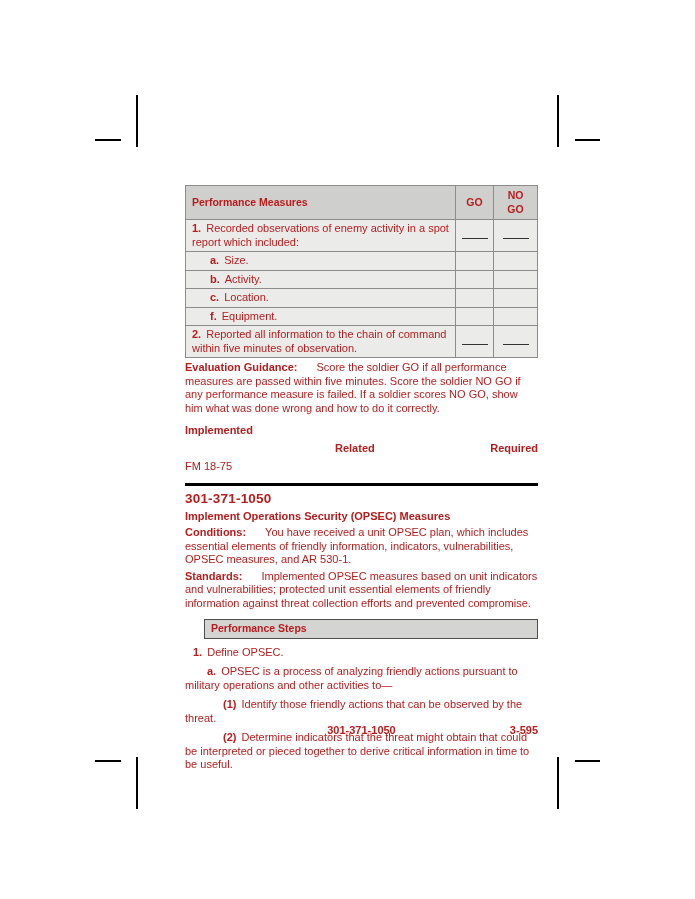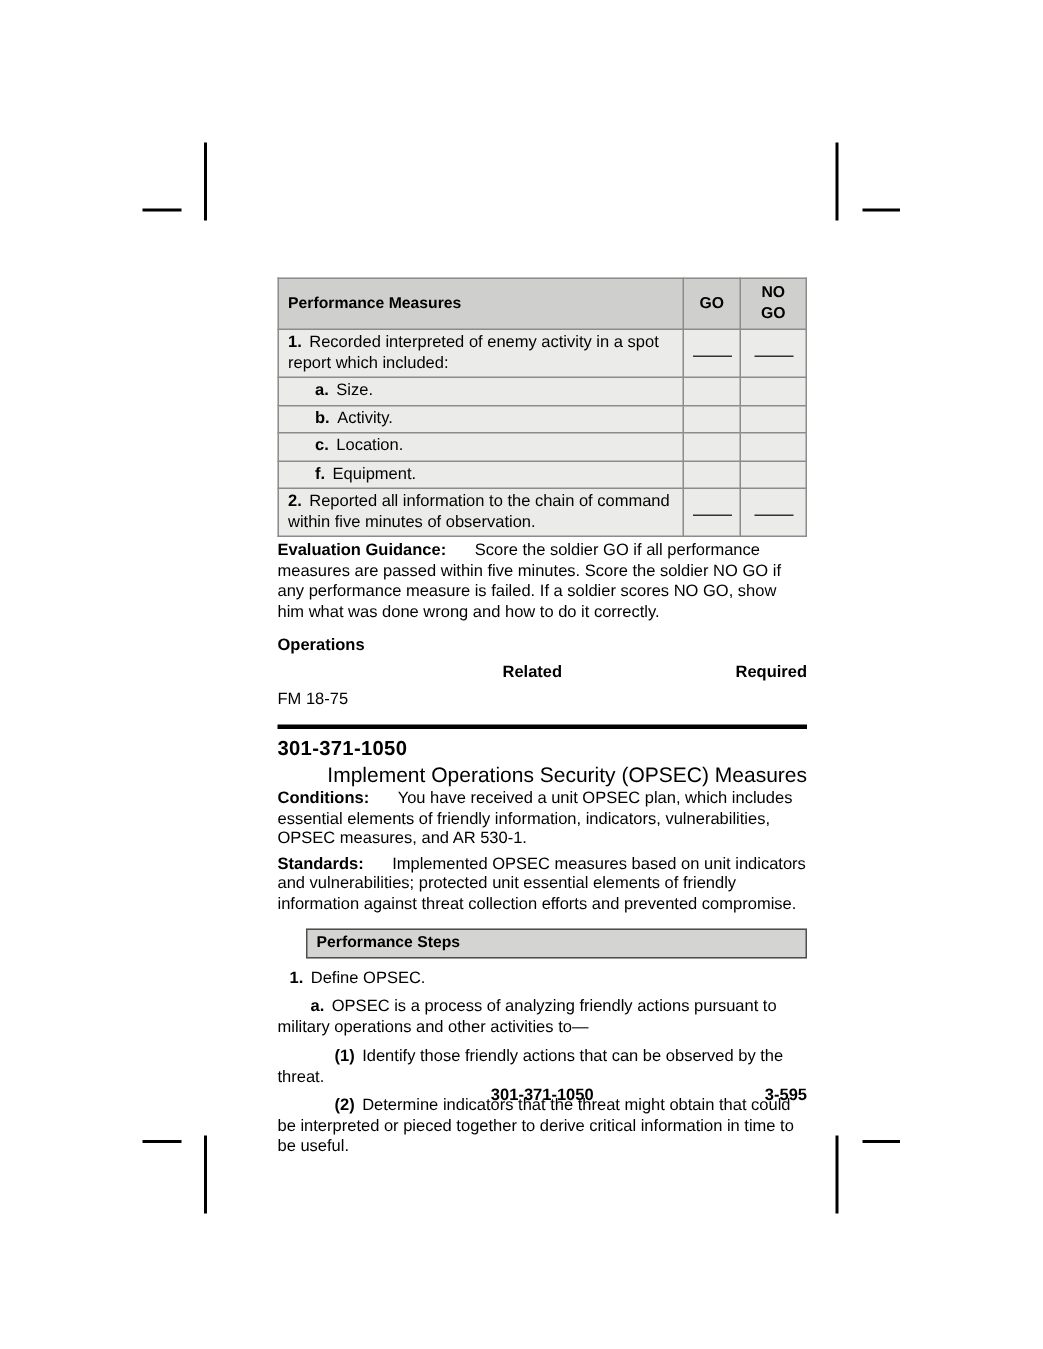--- a/index.html
+++ b/index.html
@@ -1,19 +1,19 @@
 <!DOCTYPE html>
 <html><head>
 <meta charset="utf-8">
 <style>
   * { margin:0; padding:0; box-sizing:border-box; }
   html,body { background:#ffffff; }
   .page {
     position:relative; width:695px; height:899px; background:#ffffff;
-    font-family:"Liberation Sans", sans-serif; color:#000000; overflow:hidden;
+    font-family:"Liberation Sans", sans-serif; color:#b91c1c; overflow:hidden;
   }
   .mark { position:absolute; background:#000; }
   .content { position:absolute; left:185px; top:185px; width:353px; font-size:11px; line-height:13.5px; }
 
   
   table.measures { width:100%; border-collapse:collapse; background:#ebebea; border:1px solid #4e4e4e; }
   .measures th, .measures td { border:1px solid #8c8c8c; vertical-align:middle; }
   .measures thead th { background:#cfcfce; font-size:10.5px; padding:3px 6px; }
   .measures th.h-measures { text-align:left; }
   .measures th.h-go, .measures th.h-nogo { text-align:center; }
@@ -28,21 +28,21 @@
   p.para { margin-top:3px; }
   p.para .lbl { font-weight:bold; margin-right:19px; }
   .refs-head { font-weight:bold; margin-top:9px; }
   .refs-cols { position:relative; margin-top:4px; height:14px;text-align:right; }
   .refs-cols .req { font-weight:bold; margin-left:11px; }
   .refs-cols .rel { font-weight:bold; position:absolute; left:150px; top:0; }
   .refs-item { margin-top:4px; }
 
   .thick-rule { height:3px; background:#000; margin-top:10px; }
   .task-number { font-size:13.5px; font-weight:bold; margin-top:6px; letter-spacing:0.2px; }
-  .task-title { font-size:14px; font-weight:normal; margin-top:4px;text-align:right; }
+  .task-title { font-size:11px; font-weight:bold; margin-top:4px; }
   .cond { margin-top:14px; }
   .stds { margin-top:4px; }
 
   .steps-bar { border:1px solid #4e4e4e; background:#d4d4d3; font-weight:bold; font-size:10.5px;
                padding:2px 6px; margin-top:9px;margin-left:19px; }
   p.step  { margin-top:7px; text-indent:8px; }
   p.sub   { margin-top:6px; text-indent:22px; }
   p.subsub{ margin-top:6px; text-indent:38px; }
   p.step .n, p.sub .n, p.subsub .n { font-weight:bold; margin-right:5px; }
 
@@ -70,21 +70,21 @@
       <thead>
         <tr>
           <th class="h-measures">Performance Measures</th>
           <th class="h-go">GO</th>
           <th class="h-nogo">NO GO</th>
         </tr>
       </thead>
       <tbody>
         <tr>
           <td class="c-text">
-            <span class="rownum">1.</span><span>Recorded interpreted of enemy activity in a spot report which included:</span>
+            <span class="rownum">1.</span><span>Recorded observations of enemy activity in a spot report which included:</span>
           </td>
           <td class="c-mark"><span class="blank"></span></td>
           <td class="c-mark c-mark2"><span class="blank"></span></td>
         </tr>
         <tr>
           <td class="c-text sub">
             <span class="rownum">a.</span><span>Size.</span>
           </td>
           <td class="c-mark"></td>
           <td class="c-mark c-mark2"></td>
@@ -117,21 +117,21 @@
           <td class="c-mark"><span class="blank"></span></td>
           <td class="c-mark c-mark2"><span class="blank"></span></td>
         </tr>
       </tbody>
     </table>
 
     <p class="para">
       <span class="lbl">Evaluation Guidance:</span><span>Score the soldier GO if all performance measures are passed within five minutes.  Score the soldier NO GO if any performance measure is failed.  If a soldier scores NO GO, show him what was done wrong and how to do it correctly.</span>
     </p>
 
-    <div class="refs-head">Operations</div>
+    <div class="refs-head">Implemented</div>
     <div class="refs-cols">
       <span class="req">Required</span>
       <span class="rel">Related</span>
     </div>
     <div class="refs-item">FM 18-75</div>
 
     <div class="thick-rule"></div>
     <div class="task-number">301-371-1050</div>
     <div class="task-title">Implement Operations Security (OPSEC) Measures</div>
 

